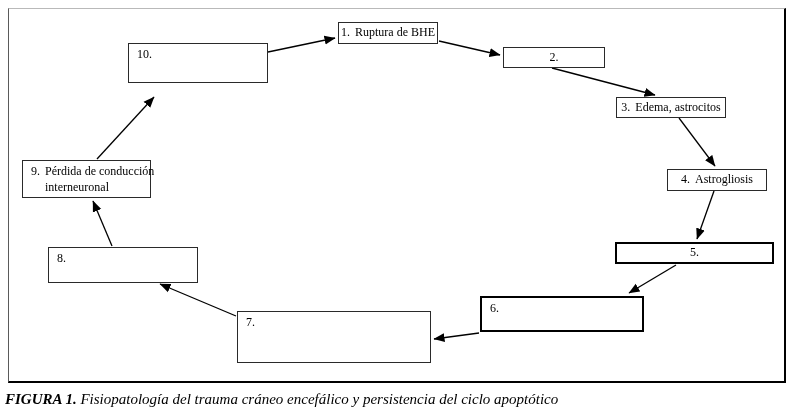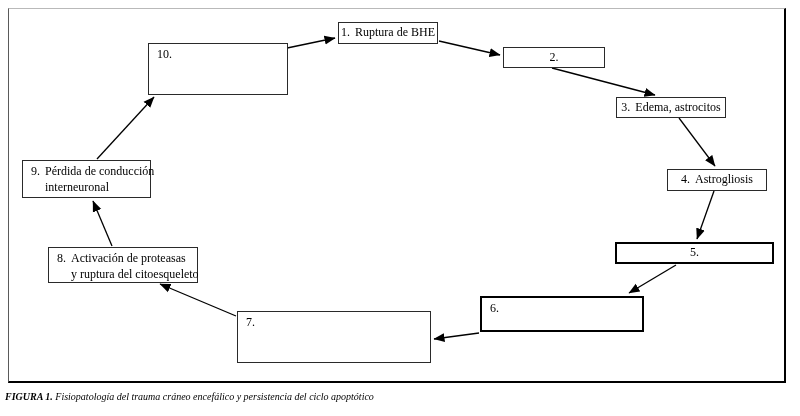--- a/index.html
+++ b/index.html
@@ -57,21 +57,21 @@
     text-align: center;
     padding: 0 4px;
   }
   .node .num {
     flex: 0 0 auto;
   }
   .caption {
     position: absolute;
     left: 5px;
     top: 391px;
-    font-size: 10px;
+    font-size: 15px;
     font-style: italic;
     color: #000000;
     white-space: nowrap;
   }
   .caption .cap-label {
     font-weight: bold;
   }
 </style>
 </head>
 <body>
@@ -118,27 +118,26 @@
         <span class="num">5.</span>
       </div>
       <div class="node thick" style="left: 480px; top: 296px; width: 164px; height: 36px;">
         <span class="num">6.</span>
       </div>
       <div class="node" style="left: 237px; top: 311px; width: 194px; height: 52px;">
         <span class="num">7.</span>
       </div>
       <div class="node" style="left: 48px; top: 247px; width: 150px; height: 36px;">
         <span class="num">8.</span>
-        <span class="txt">Activación de proteasas<br>y ruptura del citoesqueleto</span>
       </div>
       <div class="node" style="left: 22px; top: 160px; width: 129px; height: 38px;">
         <span class="num">9.</span>
         <span class="txt">Pérdida de conducción<br>interneuronal</span>
       </div>
-      <div class="node" style="left: 128px; top: 43px; width: 140px; height: 52px; margin-left: 20px;">
+      <div class="node" style="left: 128px; top: 43px; width: 140px; height: 40px;">
         <span class="num">10.</span>
       </div>
     </div>
 
   <div class="caption">
     <span class="cap-label">FIGURA 1.</span>
     <span class="cap-text">Fisiopatología del trauma cráneo encefálico y persistencia del ciclo apoptótico</span>
   </div>
 
 </div>

